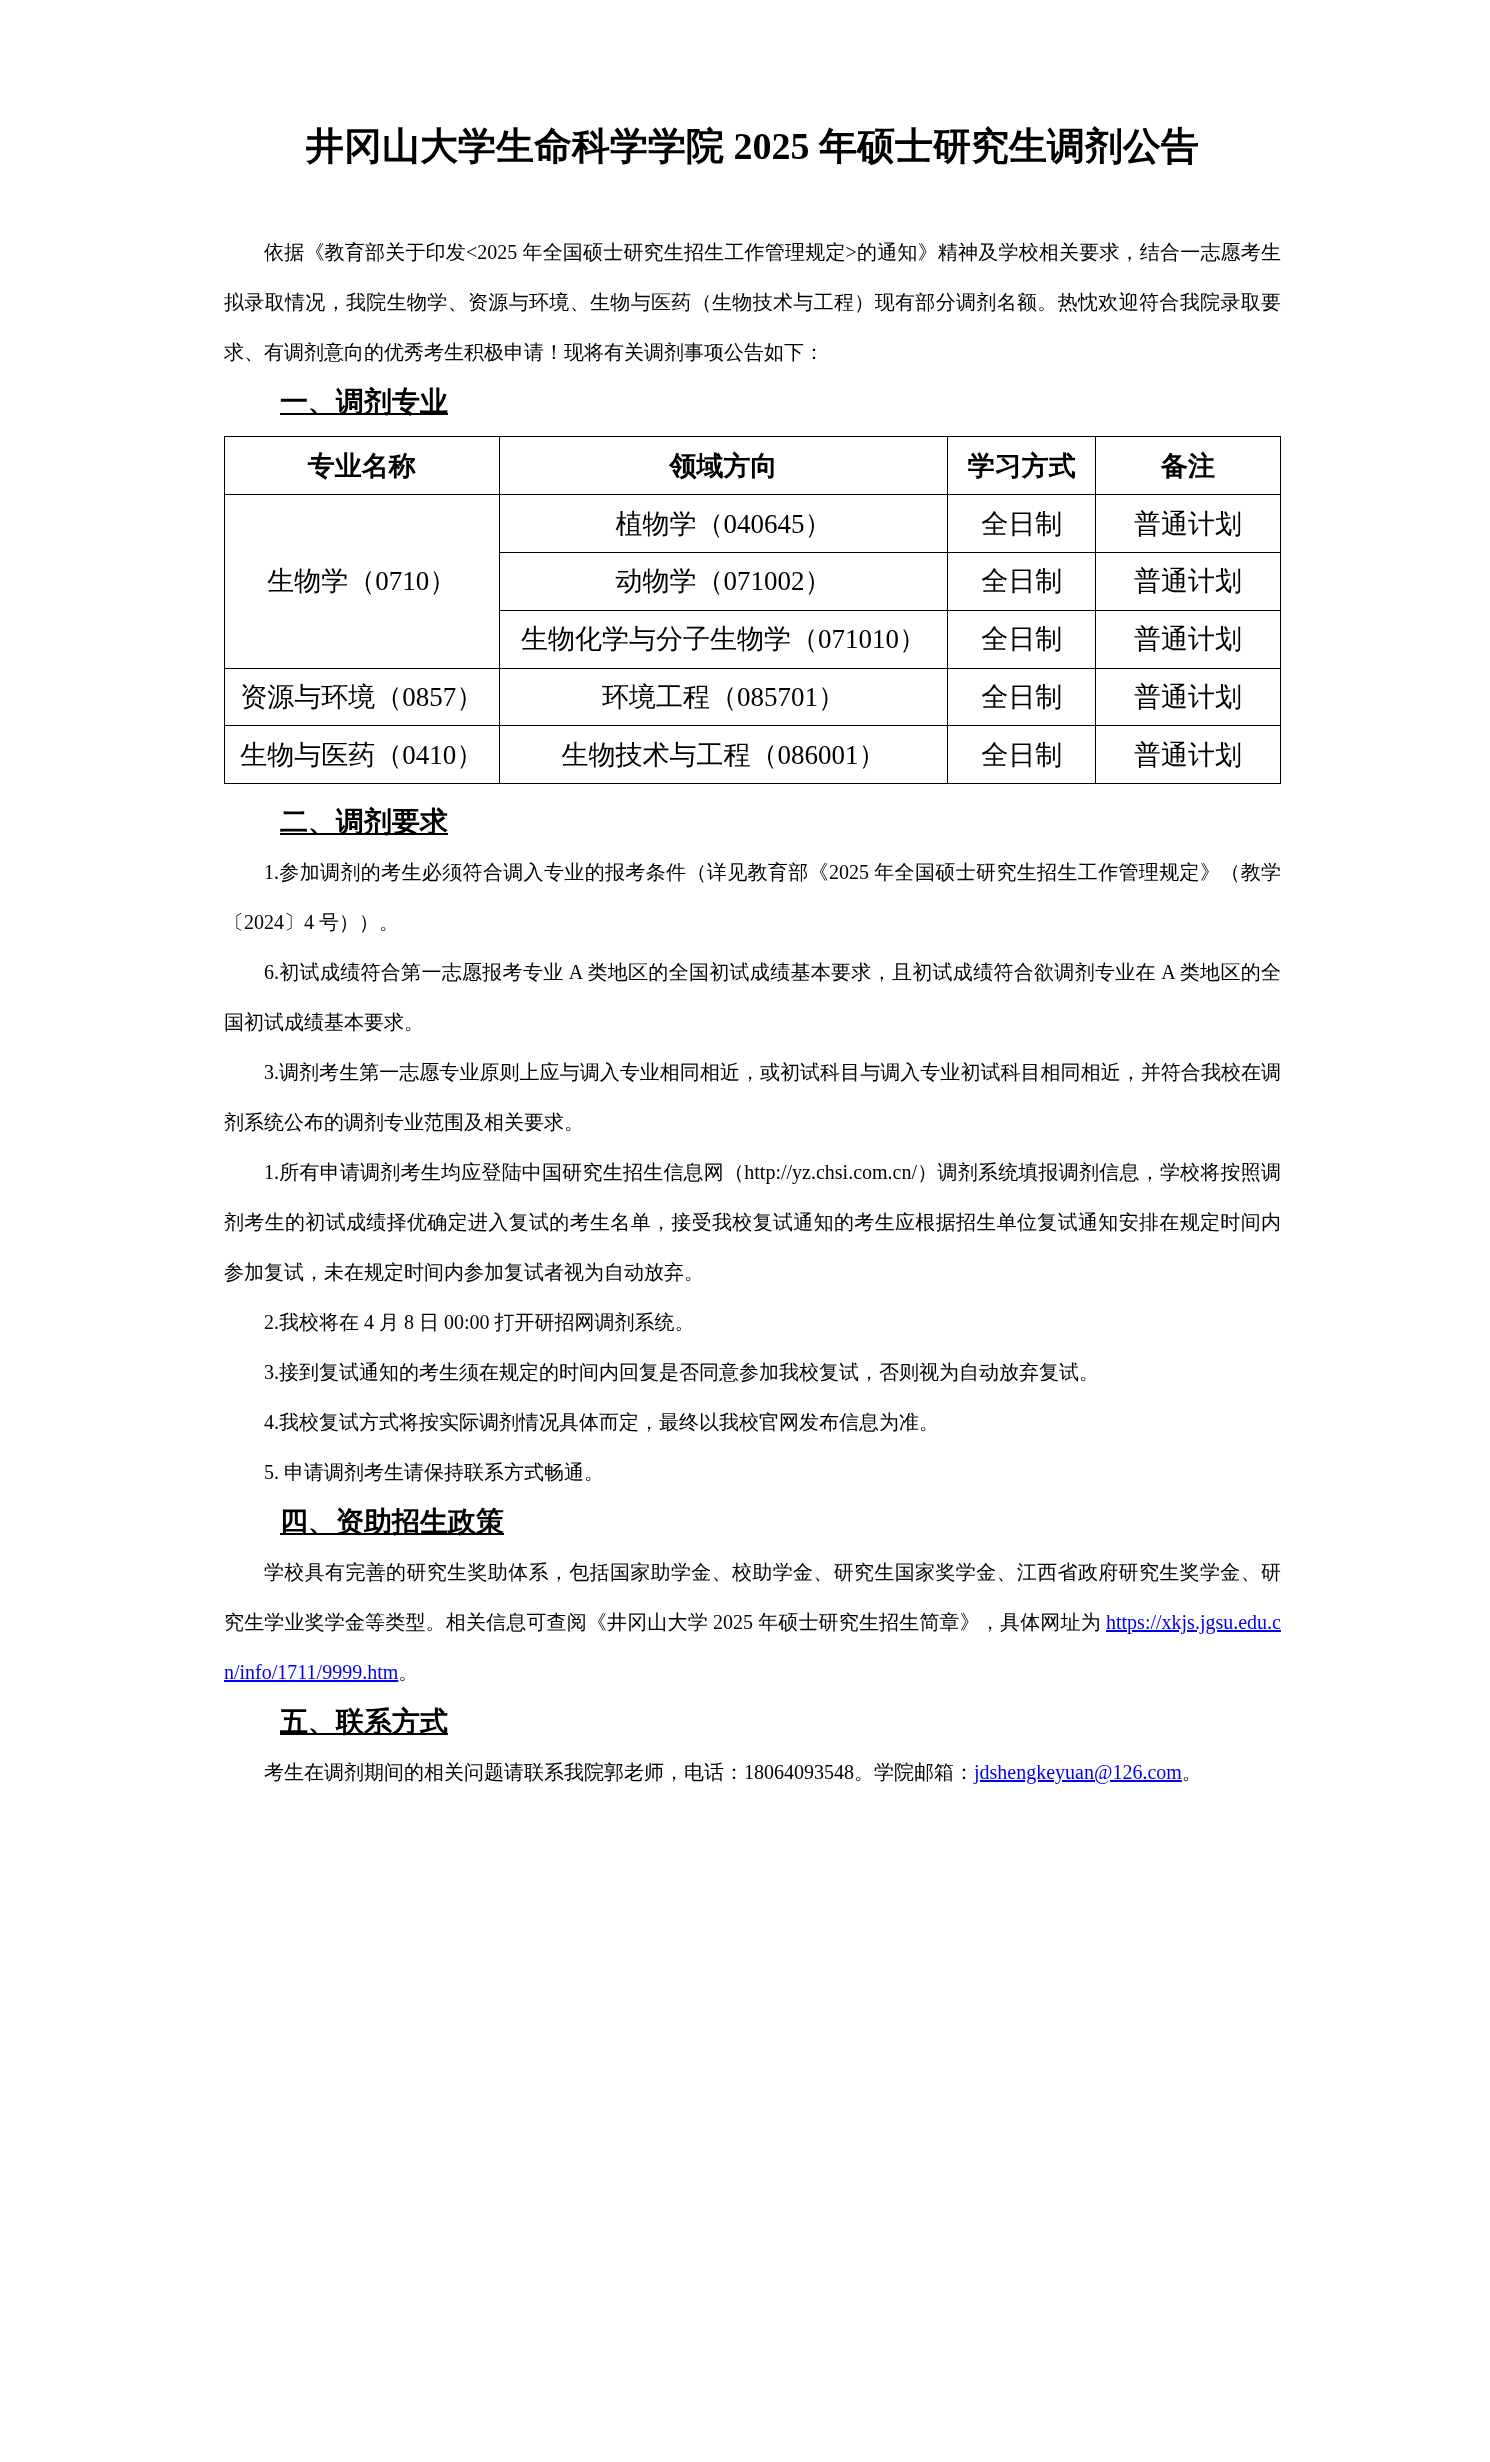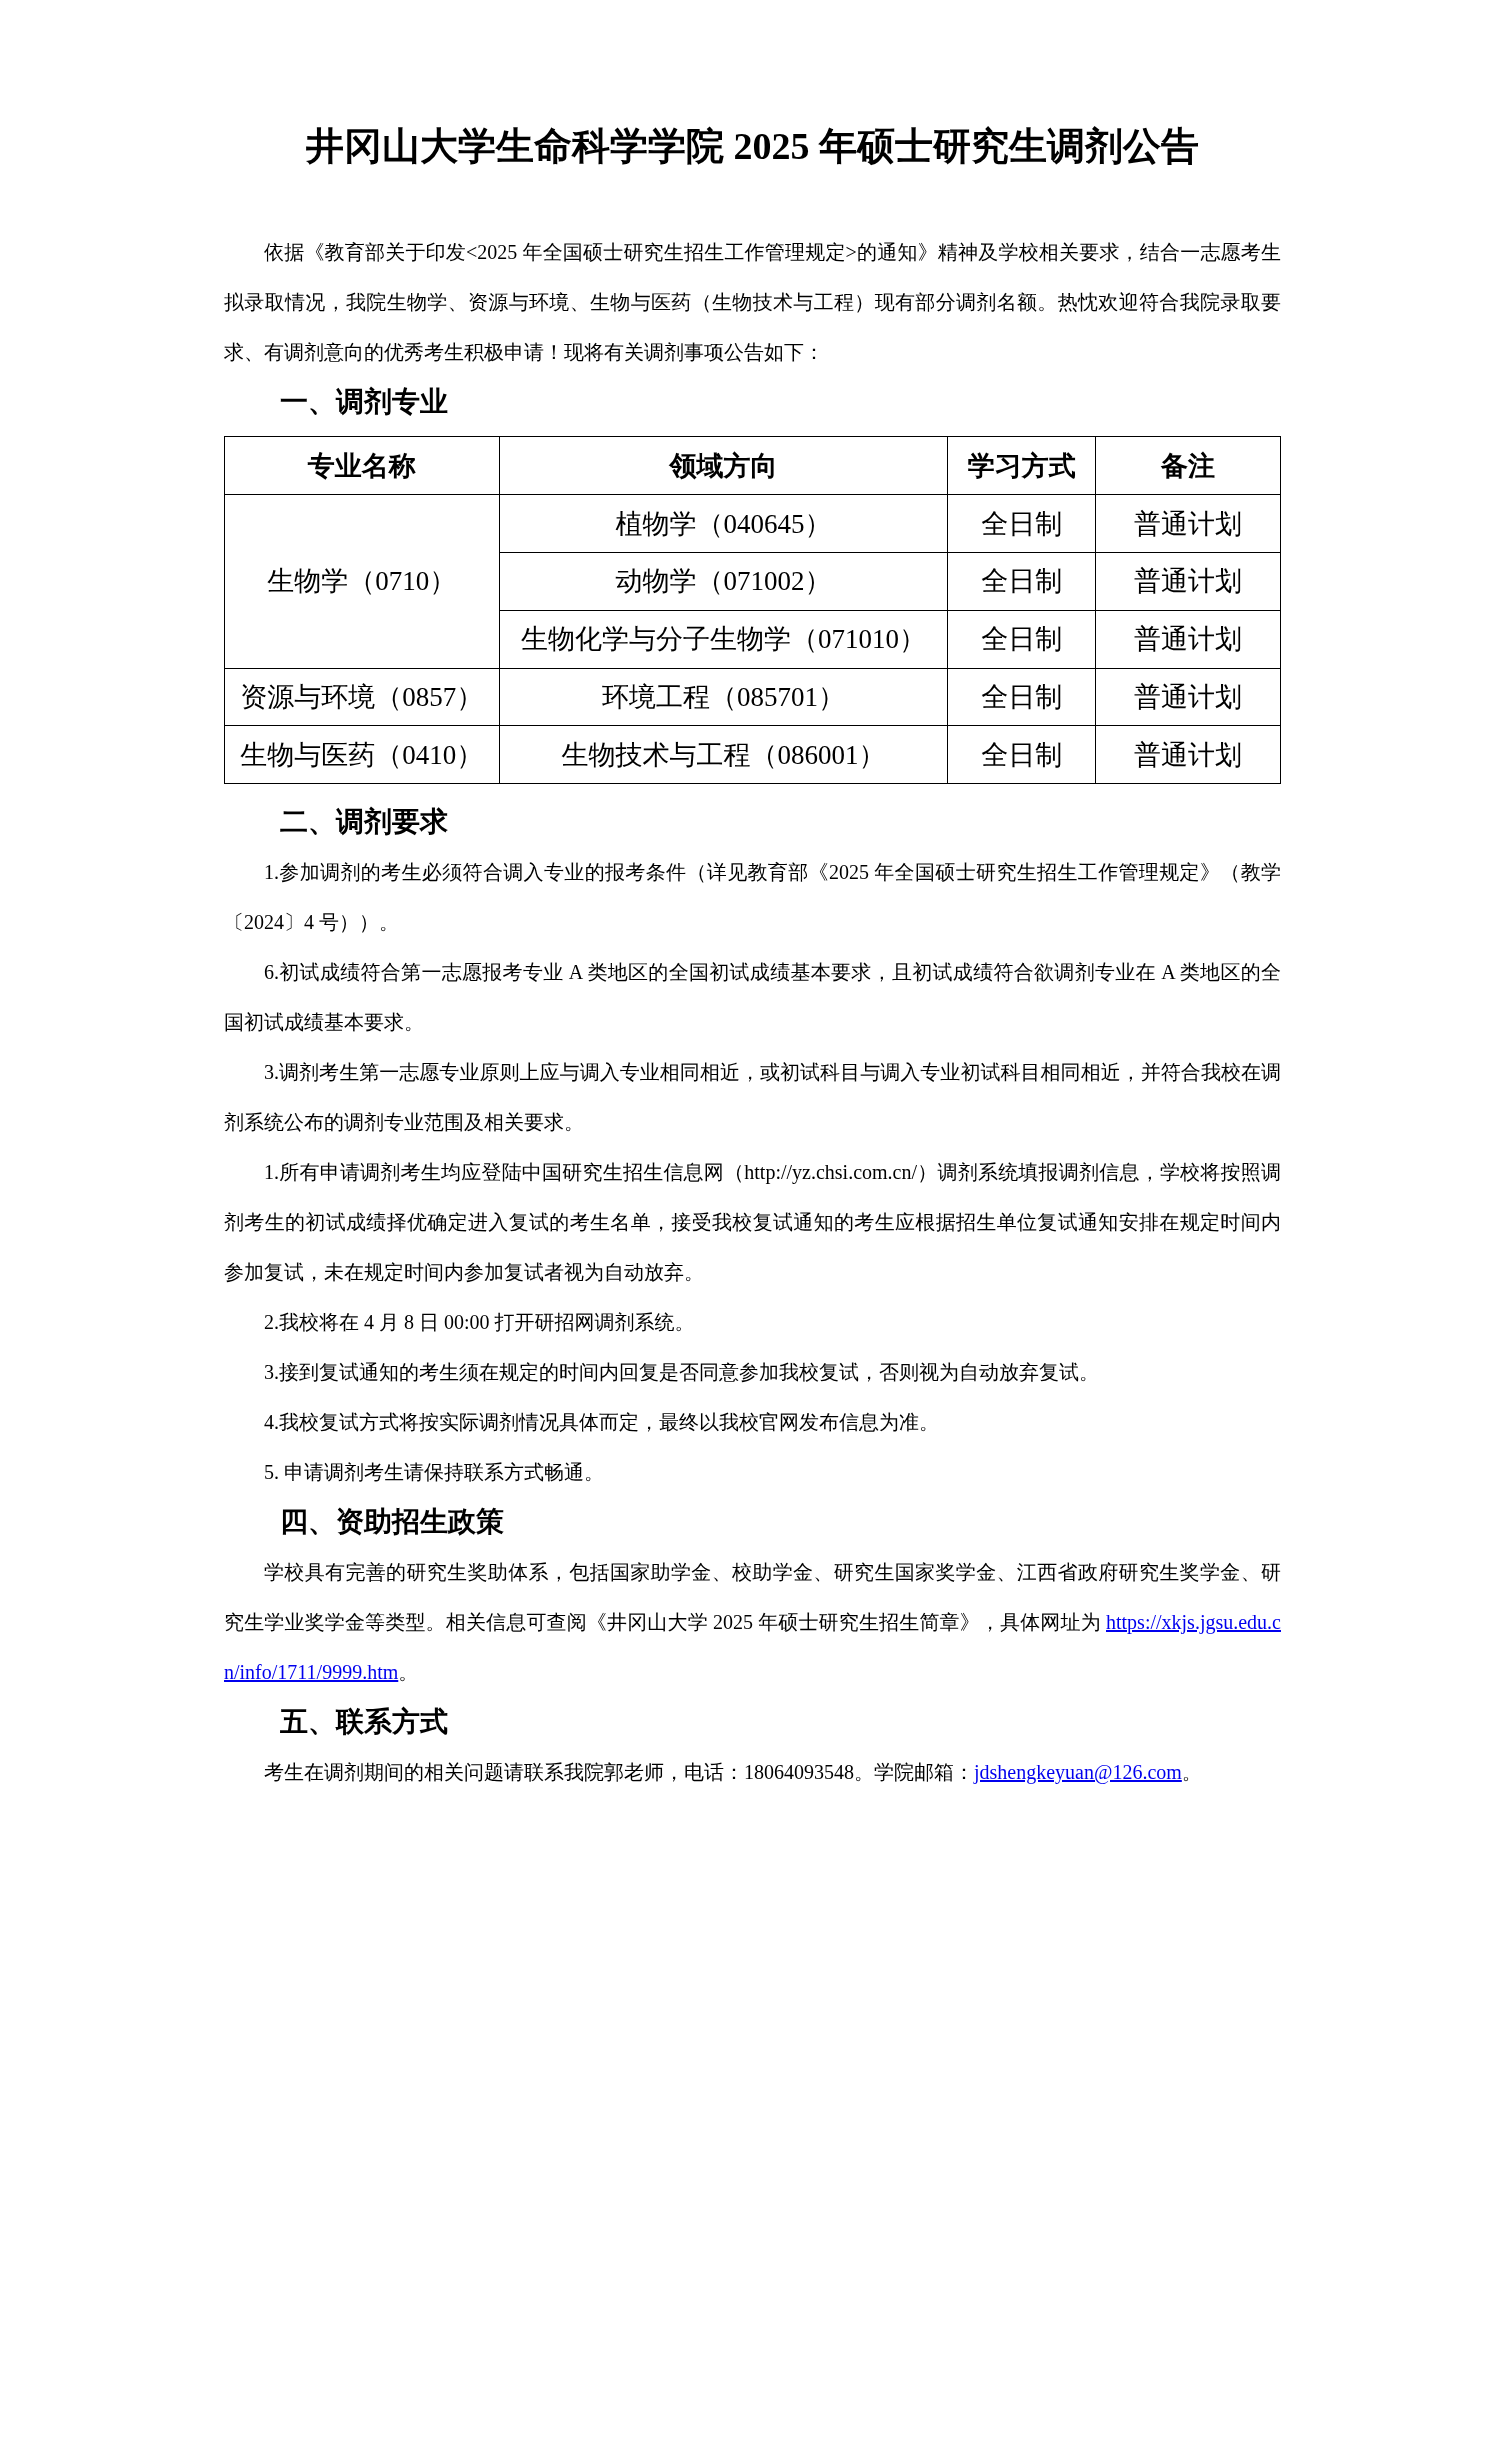--- a/index.html
+++ b/index.html
@@ -28,20 +28,21 @@
     text-align: justify;
     text-indent: 2em;
     word-break: break-all;
   }
   .heading {
     font-size: 28px;
     line-height: 50px;
     margin: 0;
     font-weight: bold;
     text-indent: 2em;
+    text-decoration: underline;
   }
   table.major-table {
     width: 100%;
     border-collapse: collapse;
     margin: 9.4px 0 13px 0;
     table-layout: fixed;
   }
   .major-table th, .major-table td {
     border: 1.9px solid #000000;
     text-align: center;

